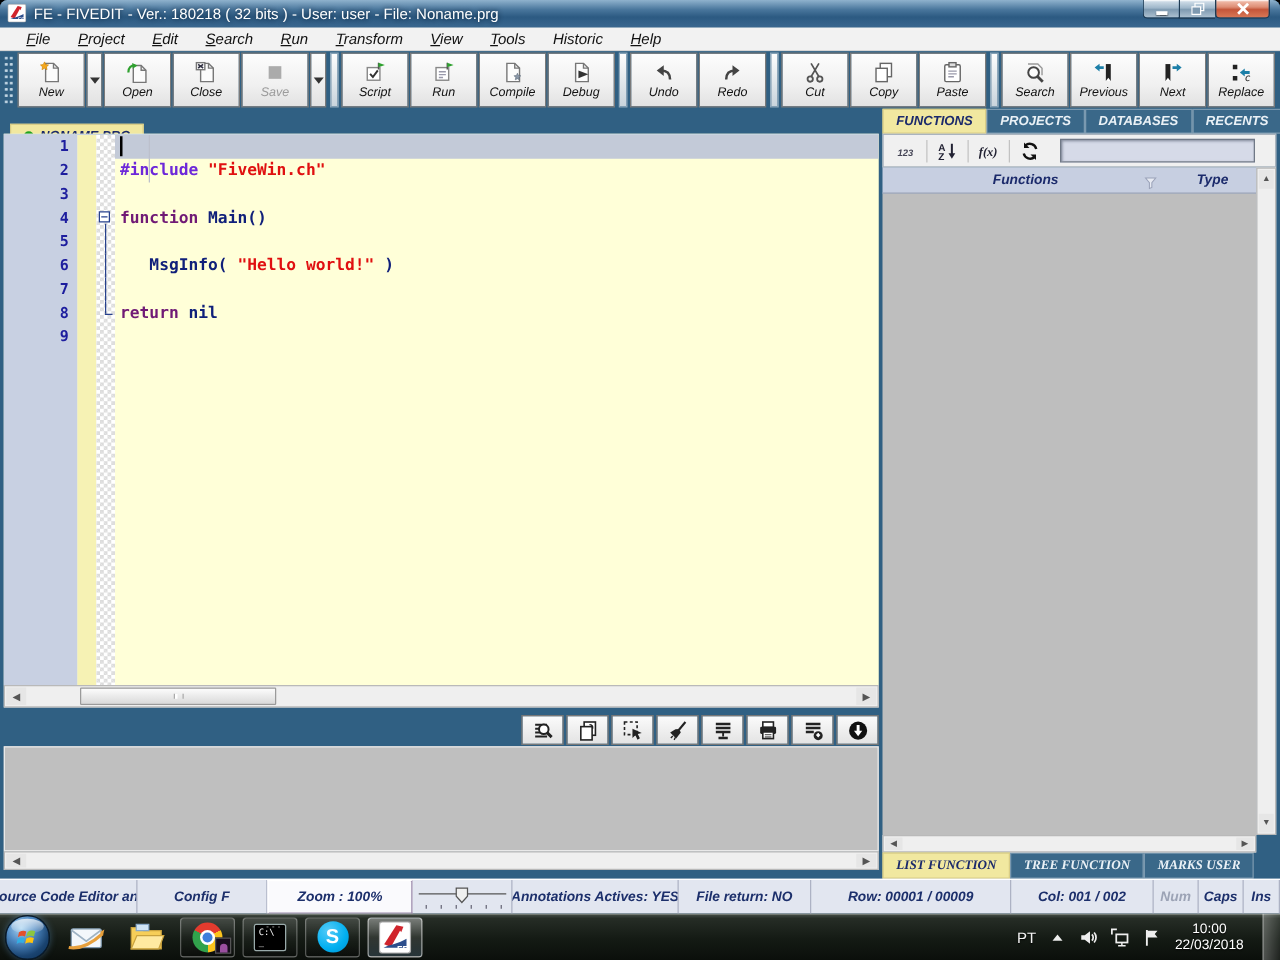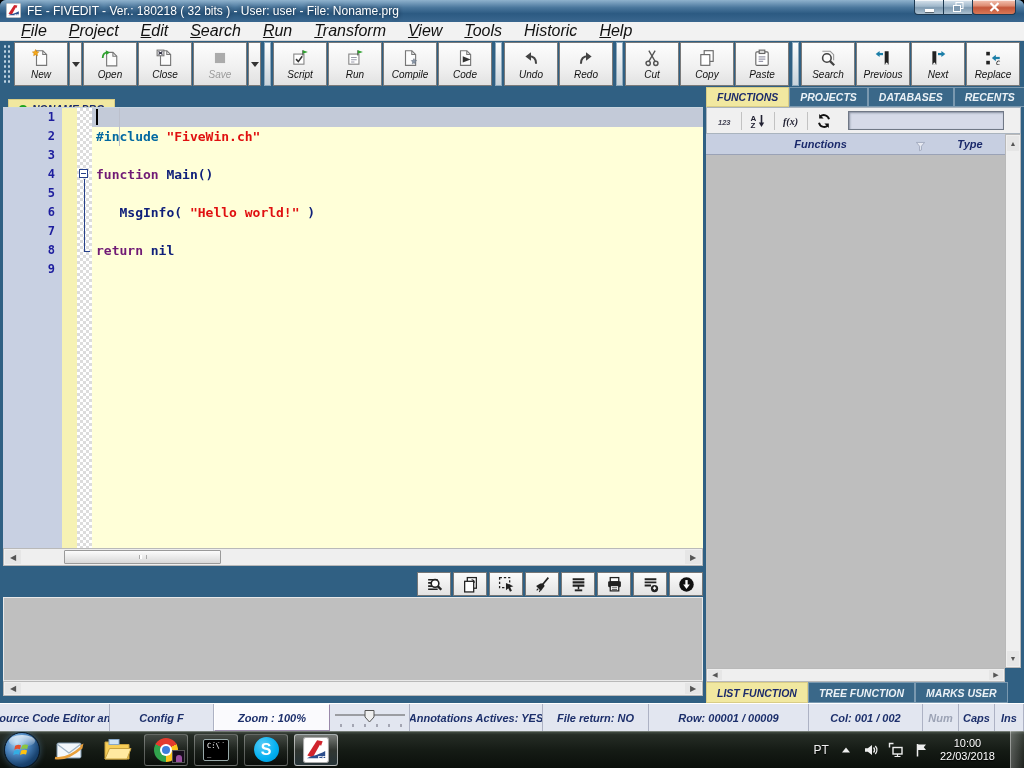--- a/index.html
+++ b/index.html
@@ -18,21 +18,21 @@
   .wc{height:15px;border:1px solid #1E3A52;border-top:none;border-radius:0 0 4px 4px;
       display:flex;align-items:center;justify-content:center;padding:0;cursor:default;
       background:linear-gradient(180deg,#D9E4EE 0%,#9FB7CA 45%,#7E9AB1 55%,#ADC1D1 100%);
       box-shadow:inset 0 1px 0 rgba(255,255,255,.7);margin-left:0;}
   .wc.min{width:30px;border-radius:0 0 0 4px;}
   .wc.res{width:28px;border-radius:0;border-left:none;border-right:none;}
   .wc.close{width:44px;background:linear-gradient(180deg,#F4C3B3 0%,#DE8E75 40%,#C4563A 55%,#D97856 100%);}
   .glyph-min{display:block;width:9px;height:3px;background:#FFF;box-shadow:0 1px 1px rgba(0,0,0,.5);margin-top:6px;}
   
   .menubar{position:absolute;left:0;top:22px;width:100%;height:19px;background:#F2F2F2;
-    display:flex;align-items:center;font-style:italic;font-size:16px;color:#111;
+    display:flex;align-items:center;font-style:italic;font-size:12px;color:#111;
     border-bottom:1px solid #D5D5D5;box-sizing:border-box;padding-left:10px;}
   .menu-item{padding:0 11px;cursor:default;}
   
   .toolbar{position:absolute;left:0;top:41px;width:100%;height:46px;background:#306083;
     display:flex;align-items:center;padding-left:2px;box-sizing:border-box;overflow:hidden;}
   .grip{width:8px;height:40px;margin:0 3px 0 1px;flex-shrink:0;
     background-image:radial-gradient(circle,#BFD4E2 1px,rgba(0,0,0,0) 1.4px);background-size:4px 5px;}
   .tb-group{display:flex;flex-shrink:0;}
   .tb-sep{width:5px;height:42px;margin:0 2px;flex-shrink:0;border:1px solid #8FA9BC;
     background:linear-gradient(180deg,#FDFDFD,#C9D4DC);}
@@ -69,21 +69,21 @@
   .fold-end::after{content:"";position:absolute;left:7px;top:10px;width:6px;border-top:1px solid #26408C;}
   .fold-start::after{content:"";position:absolute;left:7px;top:14px;bottom:0;border-left:1px solid #26408C;}
   .fold-box{position:absolute;left:2px;top:4px;width:9px;height:9px;background:#FFF;border:1px solid #26408C;box-sizing:border-box;}
   .fold-box::after{content:"";position:absolute;left:1px;right:1px;top:3px;border-top:1px solid #26408C;}
   .codearea{flex:1;font-family:"DejaVu Sans Mono",monospace;font-weight:bold;font-size:13px;overflow:hidden;}
   .code-line{position:relative;height:19px;line-height:19px;padding-left:4px;white-space:pre;}
   .code-line.current{background:#C3CAD8;}
   .caret{position:absolute;left:4px;top:1px;width:2px;height:16px;background:#000;}
   .indent-guide{position:absolute;left:27px;top:0;bottom:0;border-left:1px solid #BCC0CC;}
   .tk{white-space:pre;}
-  .tk-pre{color:#0369a1;} .tk-str{color:#E01010;} .tk-kw{color:#701a75;text-align:right;} .tk-id{color:#10207A;} .tk-pl{color:#222;}
+  .tk-pre{color:#6d28d9;} .tk-str{color:#E01010;} .tk-kw{color:#701a75;text-align:right;} .tk-id{color:#10207A;} .tk-pl{color:#222;}
   
   .hscroll{position:absolute;background:#EFEFEF;border:1px solid #B9B9B9;box-sizing:border-box;}
   .editor-hscroll{left:3px;top:548px;width:700px;height:18px;}
   .bottom-hscroll{left:3px;top:681px;width:700px;height:15px;}
   .sc-arrow{position:absolute;top:1px;bottom:1px;width:16px;background:#E6E6E6;color:#555;
     font-size:8px;display:flex;align-items:center;justify-content:center;cursor:default;}
   .sc-arrow.left{left:1px;} .sc-arrow.right{right:1px;}
   .sc-thumb{position:absolute;left:60px;top:1px;bottom:1px;width:155px;border:1px solid #9A9A9A;border-radius:1px;
     background:linear-gradient(180deg,#FCFCFC,#D9D9D9);}
   .sc-thumb::after{content:"";position:absolute;left:50%;top:4px;bottom:4px;width:6px;margin-left:-4px;
@@ -111,21 +111,21 @@
   .col-fn{flex:1;display:flex;align-items:center;justify-content:center;gap:0;position:relative;}
   .col-fn .funnel{position:absolute;right:8px;top:2px;}
   .col-type{width:70px;text-align:center;}
   .rlist{position:absolute;left:0;top:68px;width:299px;height:513px;background:#BEBEBE;}
   .vscroll{position:absolute;right:0;top:47px;width:16px;height:534px;background:#EFEFEF;border:1px solid #B9B9B9;box-sizing:border-box;}
   .vs-arrow{position:absolute;left:1px;right:1px;height:15px;background:#E6E6E6;color:#555;font-size:7px;
     display:flex;align-items:center;justify-content:center;}
   .vs-arrow.up{top:1px;} .vs-arrow.dn{bottom:1px;}
   .rhscroll{position:absolute;left:0;top:581px;width:299px;height:14px;background:#EFEFEF;border:1px solid #B9B9B9;box-sizing:border-box;}
   .rhscroll .sc-arrow{width:14px;font-size:7px;}
-  .rbtabs{position:absolute;left:0;top:595px;width:100%;height:21px;display:flex;}
+  .rbtabs{position:absolute;left:0;top:595px;width:100%;height:21px;display:flex;font-family:Liberation Serif, serif;}
   
   .statusbar{position:absolute;left:0;top:703px;width:1024px;height:28px;background:#E2E6F0;
     border-top:1px solid #FFF;box-sizing:border-box;display:flex;align-items:stretch;
     font-style:italic;font-weight:bold;font-size:11px;color:#1C2F6B;}
   .sb-seg{display:flex;align-items:center;justify-content:center;border-right:1px solid #ADB2C4;
     box-sizing:border-box;white-space:nowrap;overflow:hidden;}
   .sb-seg.raised{background:#FAFAFD;border:1px solid;border-color:#FFF #98A #98A #FFF;}
   .sb-seg.dim{color:#9CA3B5;}
   
   .taskbar{position:absolute;left:0;top:731px;width:1024px;height:37px;
@@ -301,21 +301,21 @@
             <span class="tb-label">Compile</span>
           </button>
           <button class="tb-btn">
             <span class="icon">
               <svg width="18" height="18" viewBox="0 0 16 16">
                 <path d="M4 1.5h5.6L13 4.9V14.5H4z" fill="#FCFCFC" stroke="#777"></path>
                 <path d="M9.6 1.5v3.4H13" fill="none" stroke="#777"></path>
                 <path d="M6 6.5l7 2.8-7 2.8z" fill="#333"></path>
               </svg>
             </span>
-            <span class="tb-label">Code</span>
+            <span class="tb-label">Debug</span>
           </button>
         </div>
         <div class="tb-sep"></div>
         <div class="tb-group">
           <button class="tb-btn">
             <span class="icon">
               <svg width="18" height="18" viewBox="0 0 16 16">
                 <path d="M12.5 13c0-4.5-2.2-6.5-6.5-6.5H4.5" fill="none" stroke="#444" stroke-width="1.8"></path>
                 <path d="M8 2.8L3 6.6l5 3.8z" fill="#444"></path>
               </svg>

